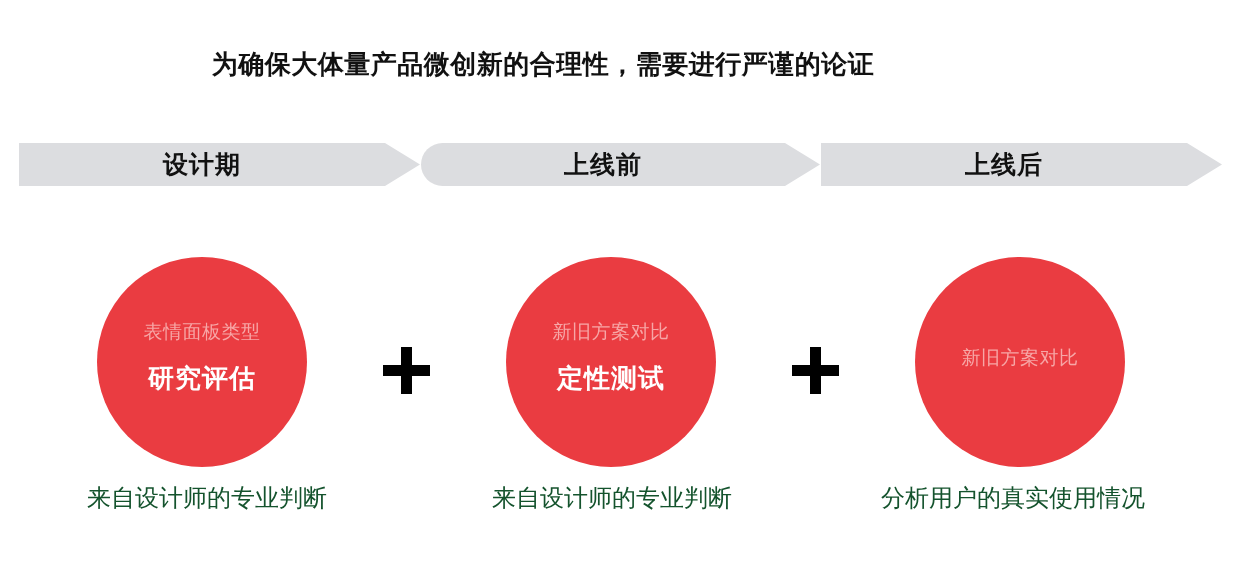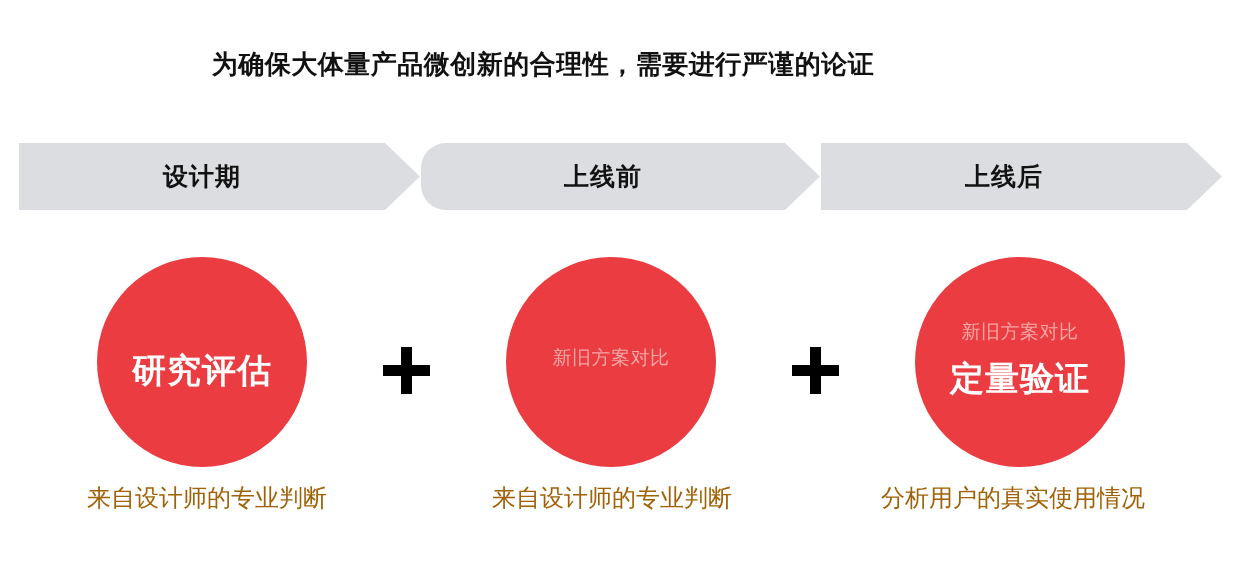--- a/index.html
+++ b/index.html
@@ -7,85 +7,86 @@
       width: 1242px; height: 561px; position: relative; overflow: hidden;
       font-family: "DejaVu Sans", "Liberation Sans", sans-serif;
       color: #111111;
     }
     .title {
       position: absolute; left: 0; top: 44px; width: 1086px;
       text-align: center; font-size: 26px; font-weight: bold; letter-spacing: 0.5px;
       line-height: 40px;
     }
     .phase {
-      position: absolute; top: 143px; height: 67px;
+      position: absolute; top: 143px; height: 43px;
       background: #dcdde0;
       clip-path: polygon(0 0, calc(100% - 35px) 0, 100% 50%, calc(100% - 35px) 100%, 0 100%);
       display: flex; align-items: center; justify-content: center;
     }
     .phase-label {
       font-size: 25px; font-weight: bold; color: #111111;
       padding-right: 35px; letter-spacing: 1px;
     }
     .circle {
       position: absolute; top: 257px; width: 210px; height: 210px; border-radius: 50%;
       background: #ea3c41;
       display: flex; flex-direction: column; align-items: center; justify-content: center;
     }
     .circle-sub {
       font-size: 19px; color: #f7a6a6; line-height: 26px; letter-spacing: 0.5px;
       margin-top: -10px;
     }
     .circle-main {
-      font-size: 34px; font-weight: bold; color: #ffffff; line-height: 36px;
+      font-size: 26px; font-weight: bold; color: #ffffff; line-height: 36px;
       margin-top: 16px; letter-spacing: 1px;
     }
     .plus {
       position: absolute; top: 347px; width: 47px; height: 47px;
     }
     .plus .h { position: absolute; left: 0; top: 18px; width: 47px; height: 11px; background: #000; }
     .plus .v { position: absolute; left: 18px; top: 0; width: 11px; height: 47px; background: #000; }
     .caption {
       position: absolute; top: 481px; width: 340px; text-align: center;
-      font-size: 24px; color: #a16207; line-height: 34px;
+      font-size: 24px; color: #14532d; line-height: 34px;
     }
   </style>
 </head>
 <body>
 
 <div class="title">为确保大体量产品微创新的合理性，需要进行严谨的论证</div>
 
 <div class="phase" style="left:19px; width:401px;">
   <span class="phase-label">设计期</span>
 </div>
 <div class="phase" style="left:421px; width:399px;border-radius:25px;">
   <span class="phase-label">上线前</span>
 </div>
 <div class="phase" style="left:821px; width:401px;text-align:right;">
   <span class="phase-label">上线后</span>
 </div>
 
 <div class="circle" style="left:97px;">
+  <div class="circle-sub">表情面板类型</div>
   <div class="circle-main">研究评估</div>
 </div>
 
 <div class="plus" style="left:383px;">
   <div class="h"></div>
     <div class="v"></div>
 </div>
 
 <div class="circle" style="left:506px;">
   <div class="circle-sub">新旧方案对比</div>
+  <div class="circle-main">定性测试</div>
 </div>
 
 <div class="plus" style="left:792px;">
   <div class="h"></div>
     <div class="v"></div>
 </div>
 
 <div class="circle" style="left:915px;">
   <div class="circle-sub">新旧方案对比</div>
-  <div class="circle-main">定量验证</div>
 </div>
 
 <div class="caption" style="left:37px;">来自设计师的专业判断</div>
 <div class="caption" style="left:442px;">来自设计师的专业判断</div>
 <div class="caption" style="left:843px;">分析用户的真实使用情况</div>
 
 </body></html>

